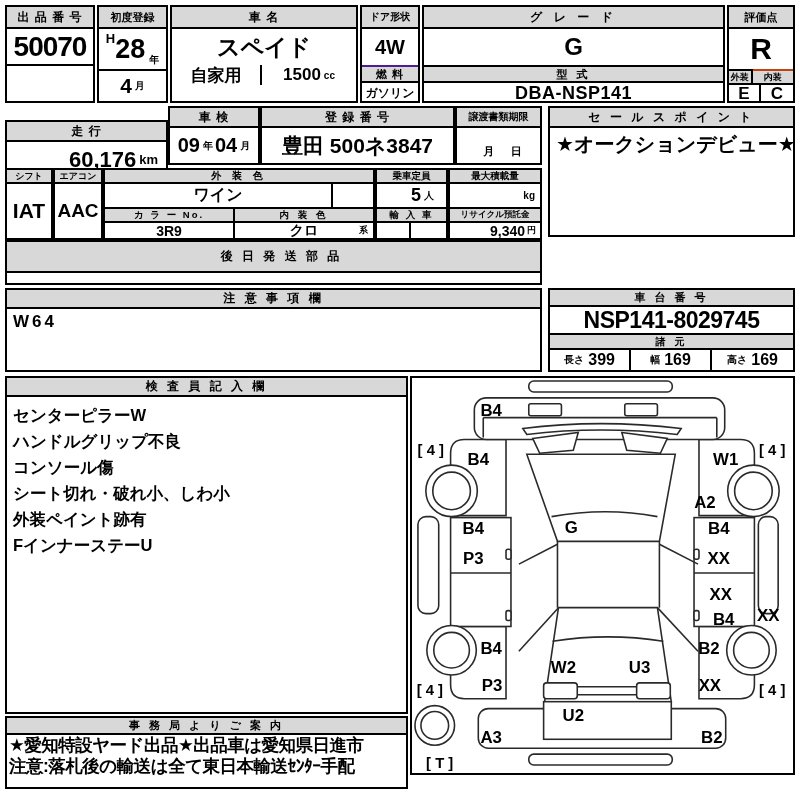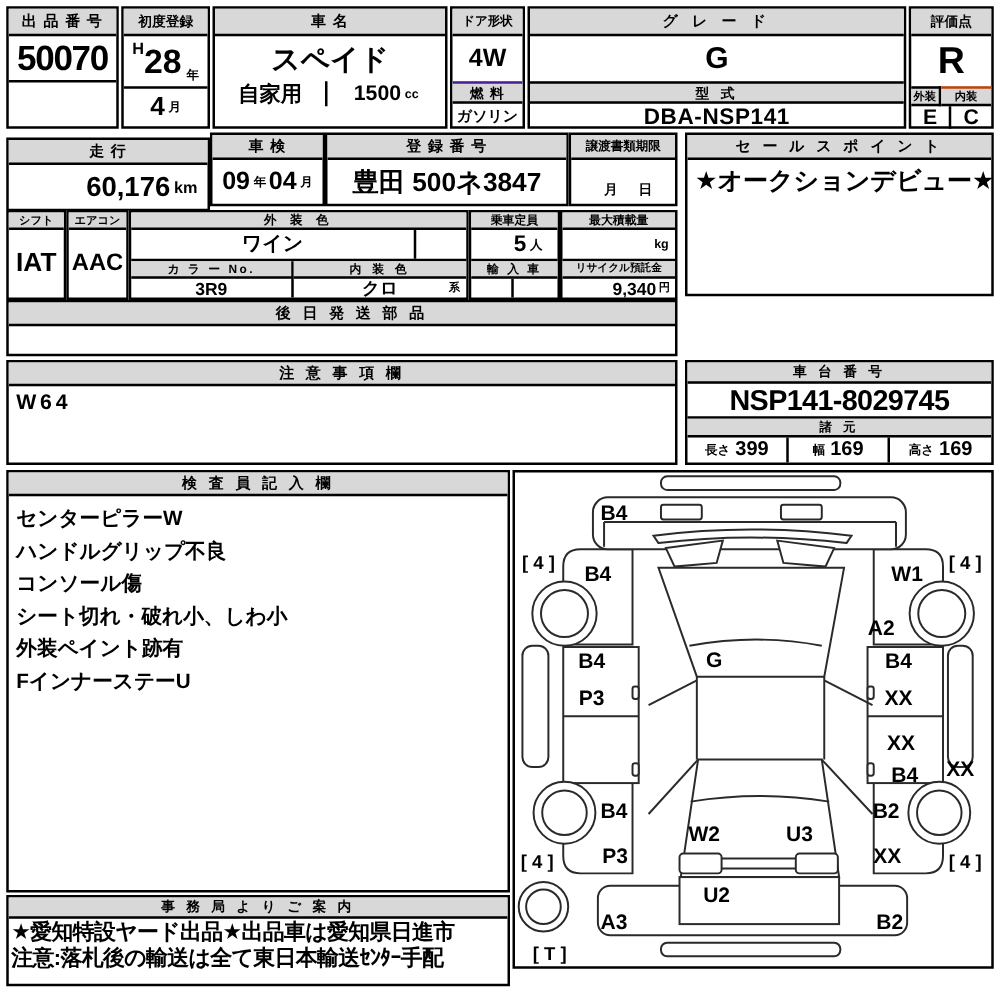--- a/index.html
+++ b/index.html
@@ -78,21 +78,21 @@
     <div class="row" style="height:16px;">
       <div class="hdr sm bdr-r" style="width:32px;height:16px;border-top:2px solid #000;font-size:9px;">外装</div>
       <div class="hdr sm" style="width:56px;height:16px;border-top:2px solid #c2410c;font-size:9px;">内装</div>
     </div>
     <div class="row" style="height:18px;">
       <div class="cell bdr-r" style="width:32px;font-size:17px;font-weight:bold;">E</div>
       <div class="cell" style="width:32px;font-size:17px;font-weight:bold;">C</div>
     </div>
   </div>
 
-  <div class="box" style="left:5px;top:110px;width:163px;height:59px;">
+  <div class="box" style="left:5px;top:120px;width:163px;height:59px;">
     <div class="hdr" style="height:20px;">走 行</div>
     <div class="cell right" style="height:35px;">
       <span style="font-size:22px;font-weight:bold;">60,176</span>
       <span class="unit" style="font-size:13px;">km</span>
     </div>
   </div>
 
   <div class="box" style="left:168px;top:106px;width:92px;height:59px;">
     <div class="hdr" style="height:20px;">車 検</div>
     <div class="cell" style="height:35px;">
@@ -169,21 +169,21 @@
       <span class="unit">kg</span>
     </div>
     <div class="hdr sm" style="height:14px;font-size:8.5px;">リサイクル預託金</div>
     <div class="cell" style="height:15px;justify-content:flex-end;padding-right:4px;">
       <span style="font-size:14px;font-weight:bold;">9,340</span>
       <span style="font-size:9px;font-weight:bold;margin-left:2px;">円</span>
     </div>
   </div>
 
   <div class="box" style="left:5px;top:240px;width:537px;height:45px;">
-    <div class="hdr" style="height:19px;letter-spacing:3px;padding-left:16px;">後 日 発 送 部 品</div>
+    <div class="hdr" style="height:31px;letter-spacing:3px;padding-left:16px;">後 日 発 送 部 品</div>
     <div class="cell" style="height:22px;"></div>
   </div>
 
 
   <div class="box" style="left:5px;top:288px;width:537px;height:84px;">
     <div class="hdr" style="height:19px;letter-spacing:3px;">注 意 事 項 欄</div>
     <div class="left" style="font-size:17px;font-weight:bold;padding-top:3px;letter-spacing:3px;">W64</div>
   </div>
 
   <div class="box" style="left:548px;top:288px;width:247px;height:84px;">

